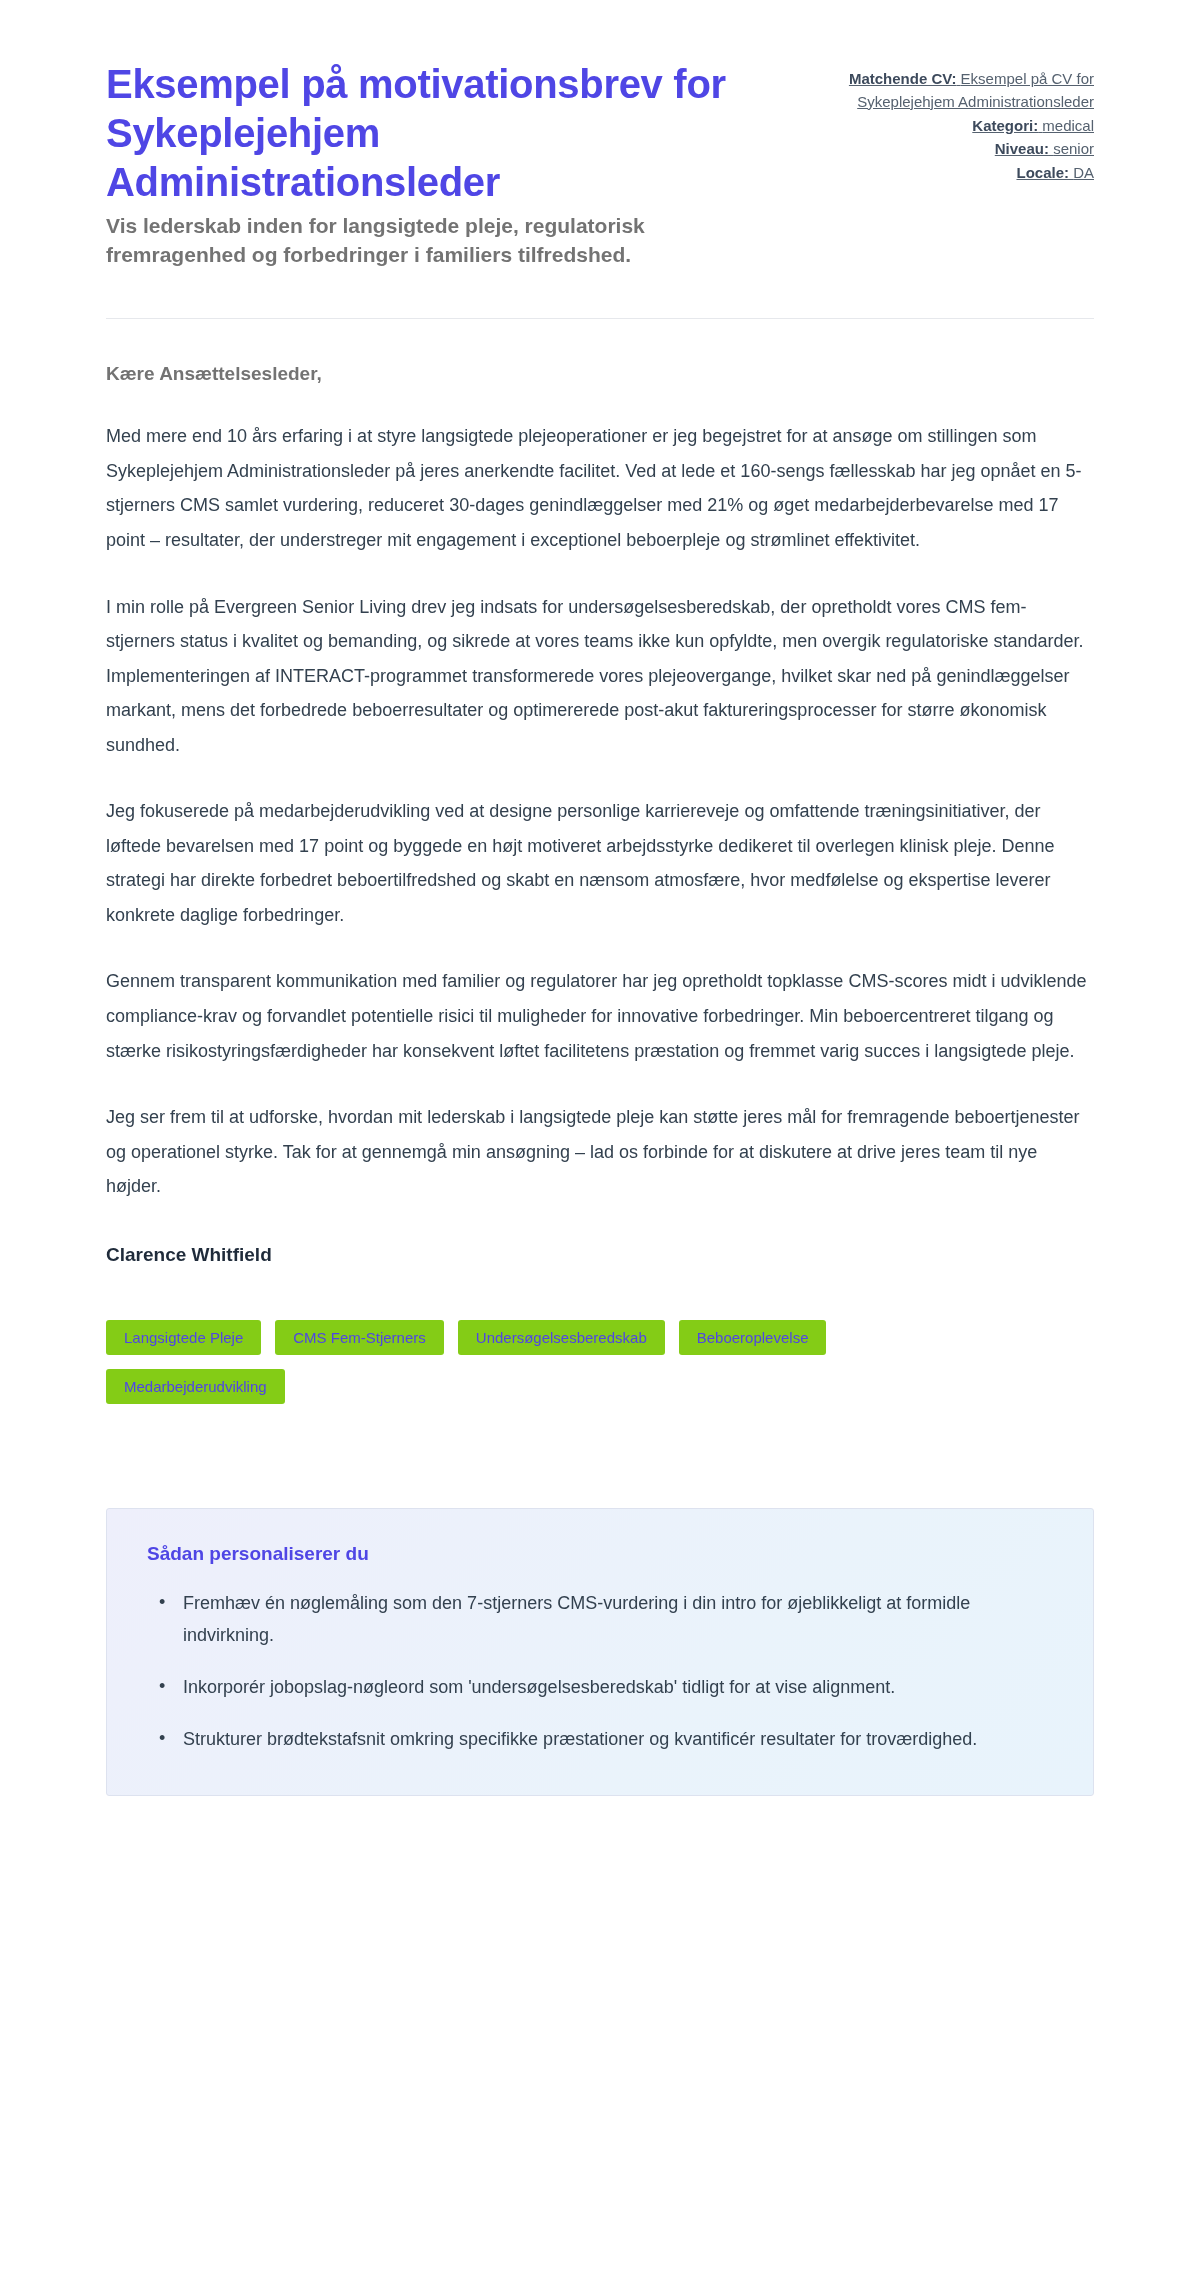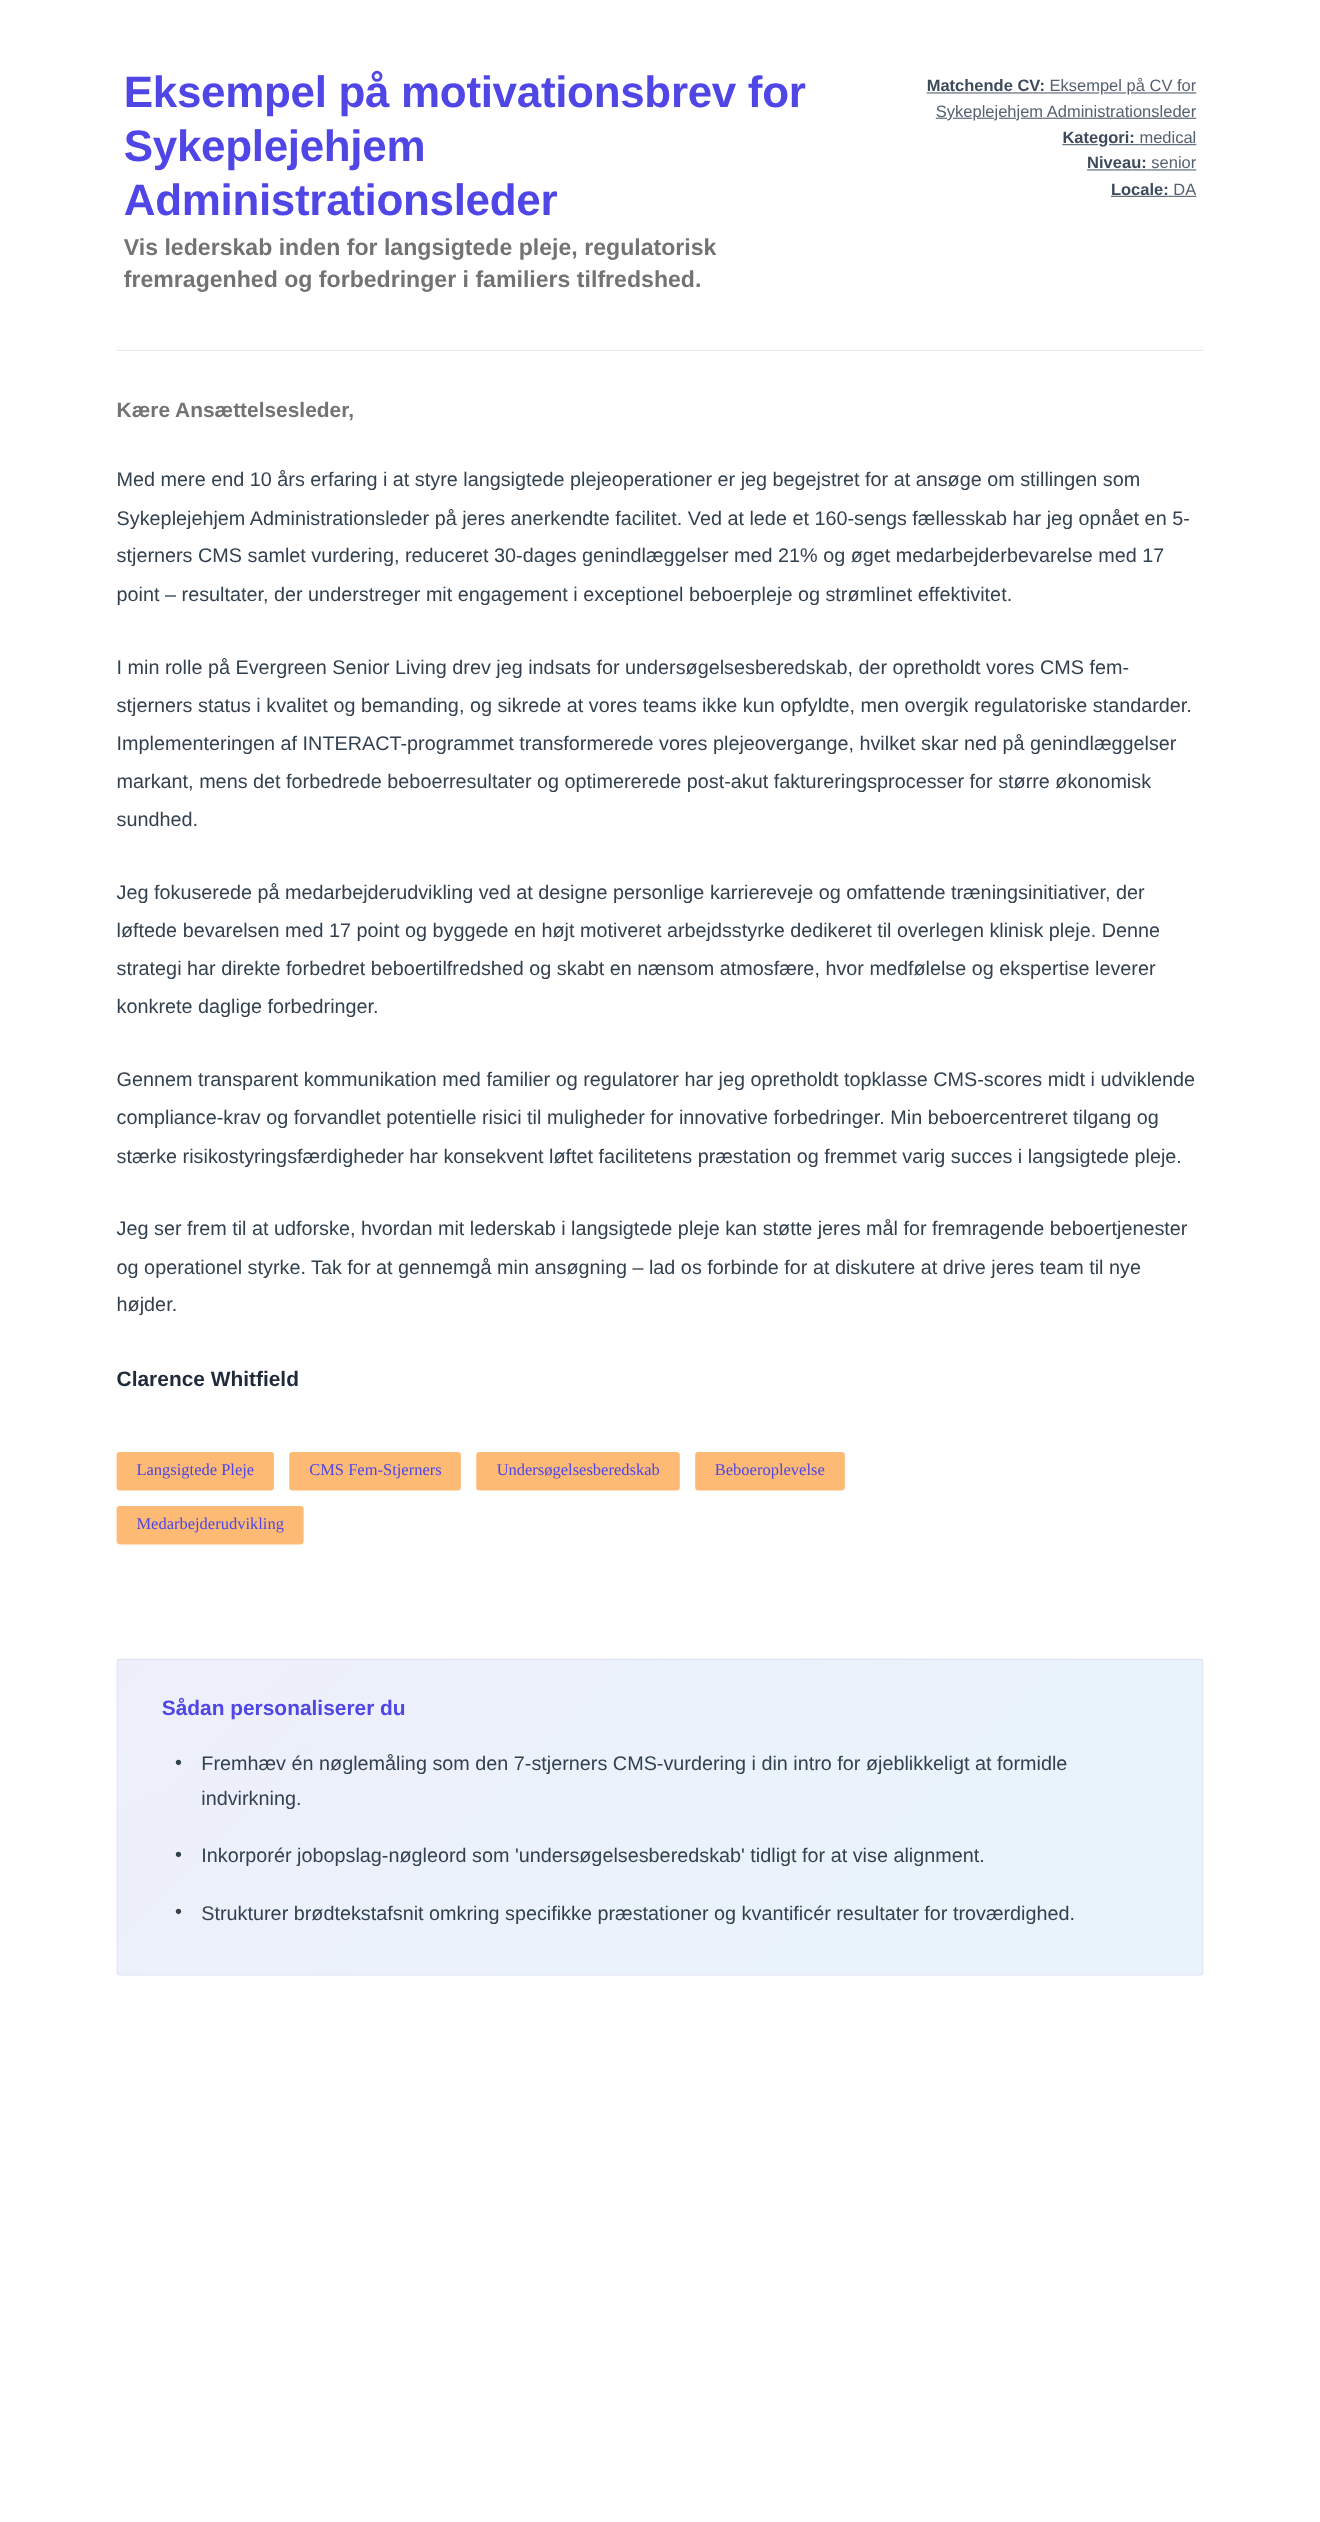--- a/index.html
+++ b/index.html
@@ -19,21 +19,21 @@
 
   .page {
     width: 1200px;
     padding: 60px 106px 0 106px;
   }
 
   
   .header {
     display: flex;
     align-items: flex-start;
-    justify-content: center;
+    justify-content: space-between;
     gap: 40px;
   }
   .header-left {
     flex: 1 1 auto;
     max-width: 660px;
   }
   .doc-title {
     font-size: 40px;
     line-height: 1.22;
     font-weight: 700;
@@ -107,27 +107,26 @@
 
   
   .tags {
     display: flex;
     flex-wrap: wrap;
     gap: 14px;
     margin-top: 54px;
     max-width: 840px;
   }
   .tag {
-    background: #fdba74;
+    background: #84cc16;
     color: #4f46e5;
     font-size: 15px;
     padding: 9px 18px;
     border-radius: 3px;
     white-space: nowrap;
-    font-family: Liberation Serif, serif;
   }
 
   
   .tips {
     margin-top: 104px;
     background: linear-gradient(135deg, #eeeffb 0%, #eaf3fb 60%, #e8f3fc 100%);
     border: 1px solid #dde2ef;
     border-radius: 3px;
     padding: 34px 40px 40px 40px;
     max-width: 988px;

